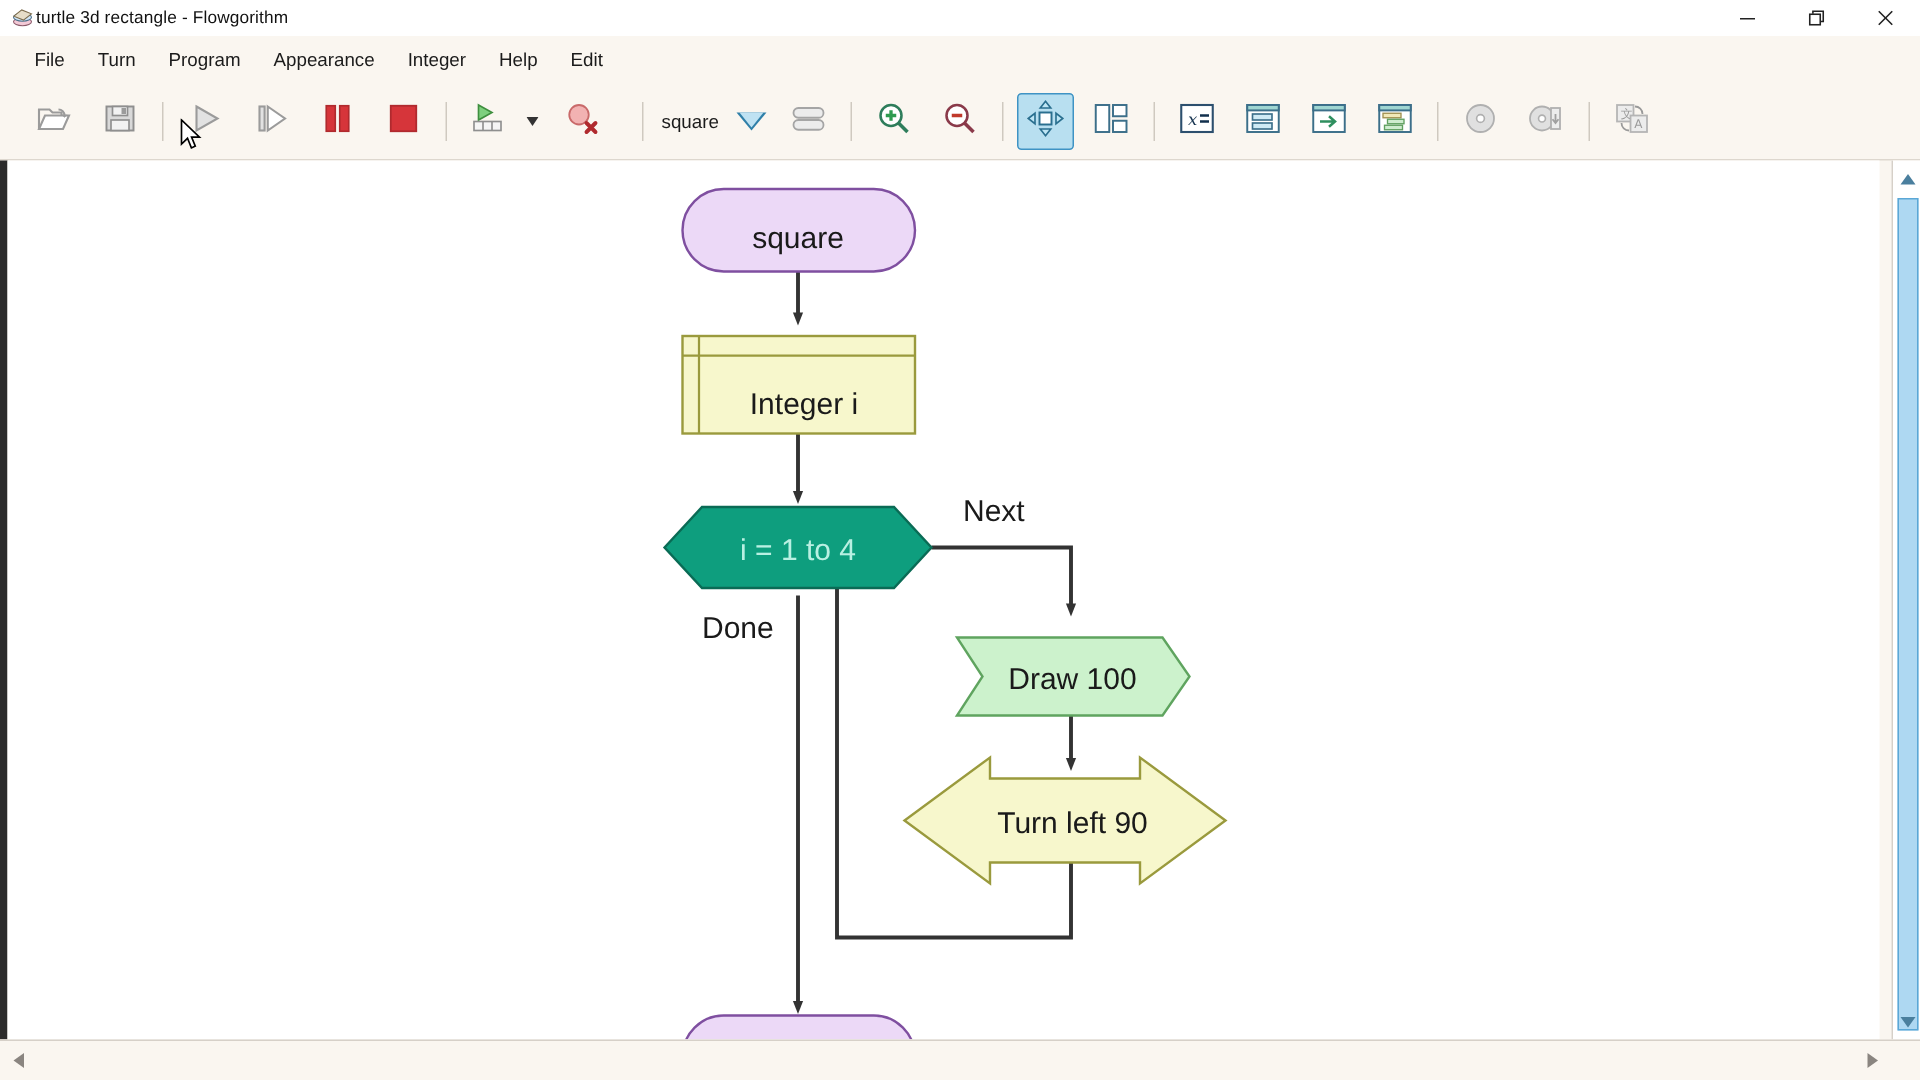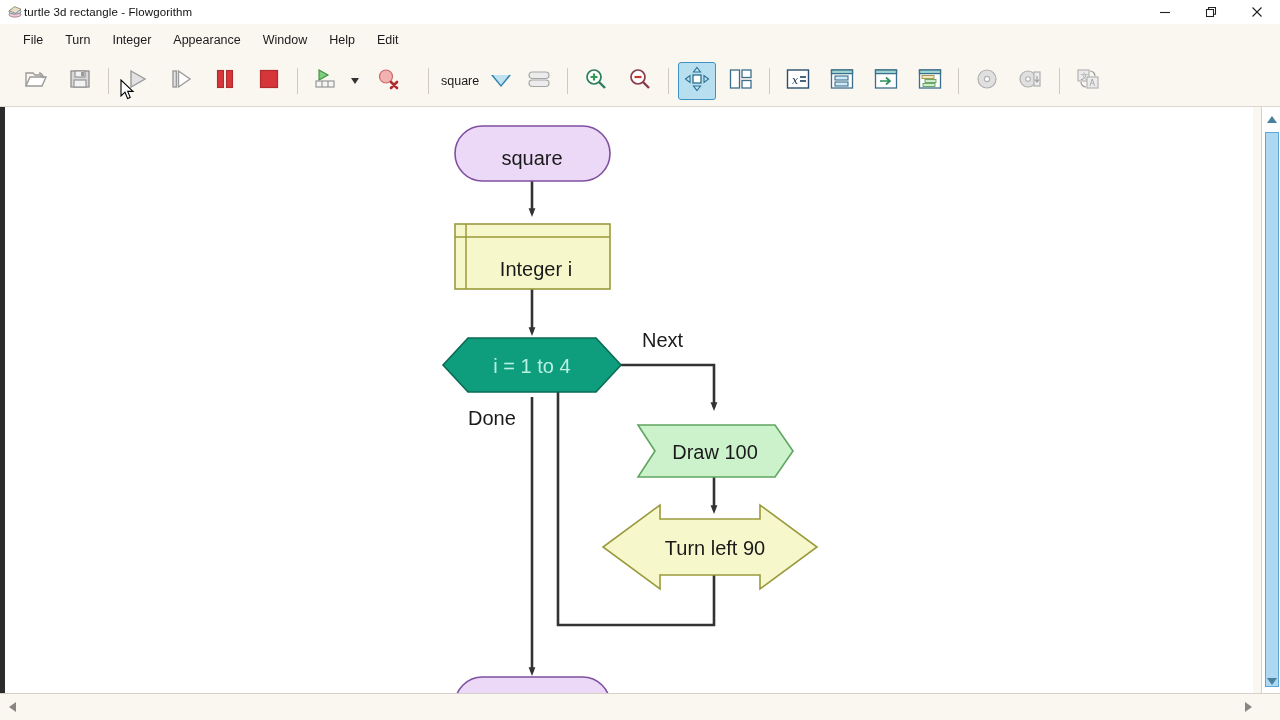--- a/index.html
+++ b/index.html
@@ -84,23 +84,23 @@
           <line x1="1.5" y1="1.5" x2="10.5" y2="10.5" stroke="currentColor" stroke-width="1.1"></line>
           <line x1="10.5" y1="1.5" x2="1.5" y2="10.5" stroke="currentColor" stroke-width="1.1"></line>
         </svg>
       </div>
     </div>
   </div>
 
   <div class="menubar">
     <div class="menu-item">File</div>
     <div class="menu-item">Turn</div>
+    <div class="menu-item">Program</div>
+    <div class="menu-item">Appearance</div>
     <div class="menu-item">Integer</div>
-    <div class="menu-item">Appearance</div>
-    <div class="menu-item">Window</div>
     <div class="menu-item">Help</div>
     <div class="menu-item">Edit</div>
   </div>
 
   <div class="toolbar">
     <div style="width:14px"></div>
 
     <div class="tb-btn">
       <span>
       <svg width="24" height="24" viewBox="0 0 24 24">

